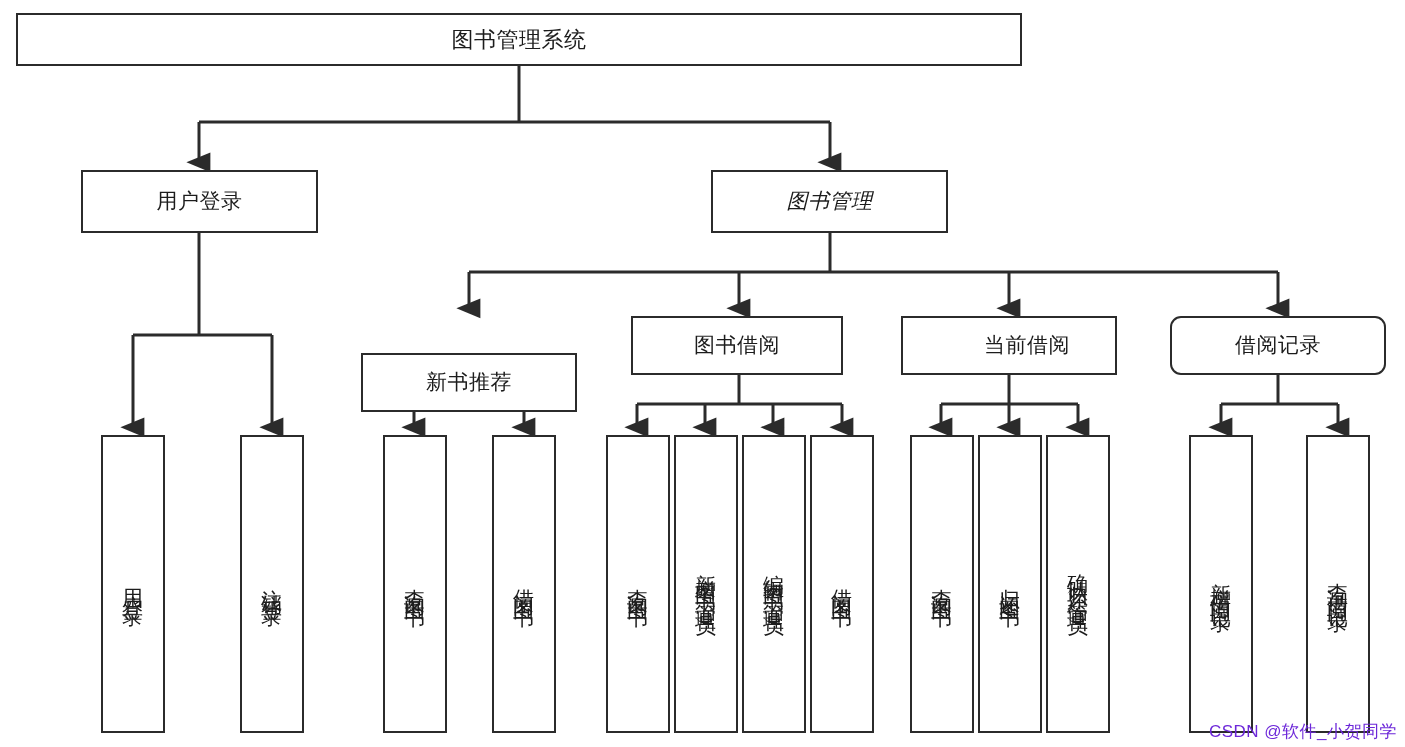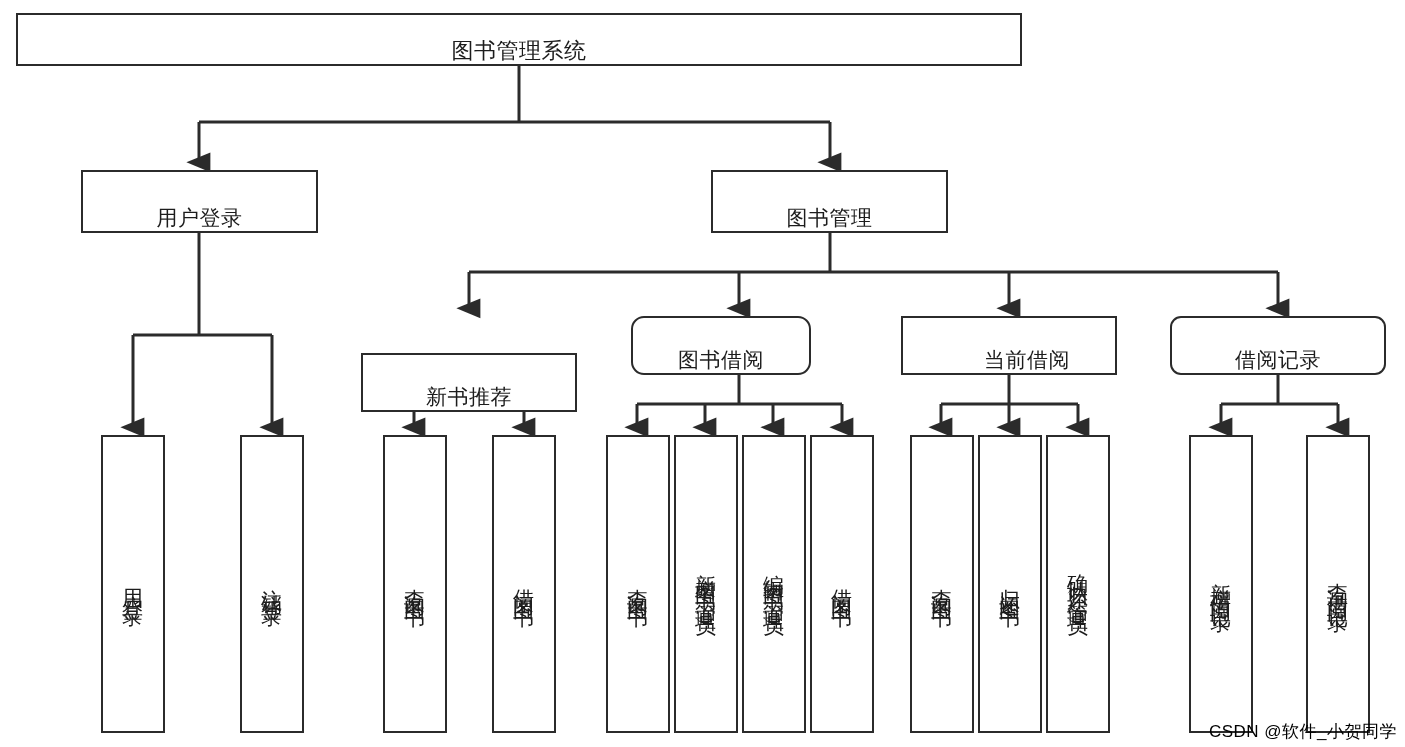--- a/index.html
+++ b/index.html
@@ -25,21 +25,21 @@
     width: 1405px;
     height: 747px;
     pointer-events: none;
   }
   .node {
     position: absolute;
     box-sizing: border-box;
     border: 2px solid #2b2b2b;
     background: #ffffff;
     display: flex;
-    align-items: flex-end;
+    align-items: center;
     justify-content: center;
     color: #1c1c1c;
   }
   .node .label {
     display: block;
     text-align: center;
     line-height: 1.25;
     white-space: nowrap;
   }
   
@@ -61,21 +61,21 @@
     font-size: 21px;
     line-height: 1.0;
     letter-spacing: 6px;
     white-space: nowrap;
   }
   #watermark {
     position: absolute;
     right: 8px;
     bottom: 4px;
     font-size: 17px;
-    color: #000000;
+    color: #6d28d9;
     letter-spacing: 0.5px;
     white-space: nowrap;
     user-select: none;
   }
 </style>
 </head>
 <body>
 
 <div id="canvas">
 
@@ -132,28 +132,28 @@
     </g>
   </svg>
 
   <div class="node horiz root" style="left:16px; top:13px; width:1006px; height:53px;">
     <span class="label">图书管理系统</span>
   </div>
 
   <div class="node horiz" style="left:81px; top:170px; width:237px; height:63px;">
     <span class="label">用户登录</span>
   </div>
-  <div class="node horiz" style="left:711px; top:170px; width:237px; height:63px;">
+  <div class="node horiz" style="left:711px; top:170px; width:237px; height:63px;font-style:italic;">
     <span class="label">图书管理</span>
   </div>
 
   <div class="node horiz" style="left:361px; top:316px; width:216px; height:59px;margin-top:37px;">
     <span class="label">新书推荐</span>
   </div>
-  <div class="node horiz" style="left:631px; top:316px; width:180px; height:59px;border-radius:13px;">
+  <div class="node horiz" style="left:631px; top:316px; width:212px; height:59px;">
     <span class="label">图书借阅</span>
   </div>
   <div class="node horiz" style="left:901px; top:316px; width:216px; height:59px;padding-left:36px;">
     <span class="label">当前借阅</span>
   </div>
   <div class="node horiz" style="left:1170px; top:316px; width:216px; height:59px;border-radius:11px;">
     <span class="label">借阅记录</span>
   </div>
 
   <div class="node vert" style="left:101px; top:435px; width:64px; height:298px;">

